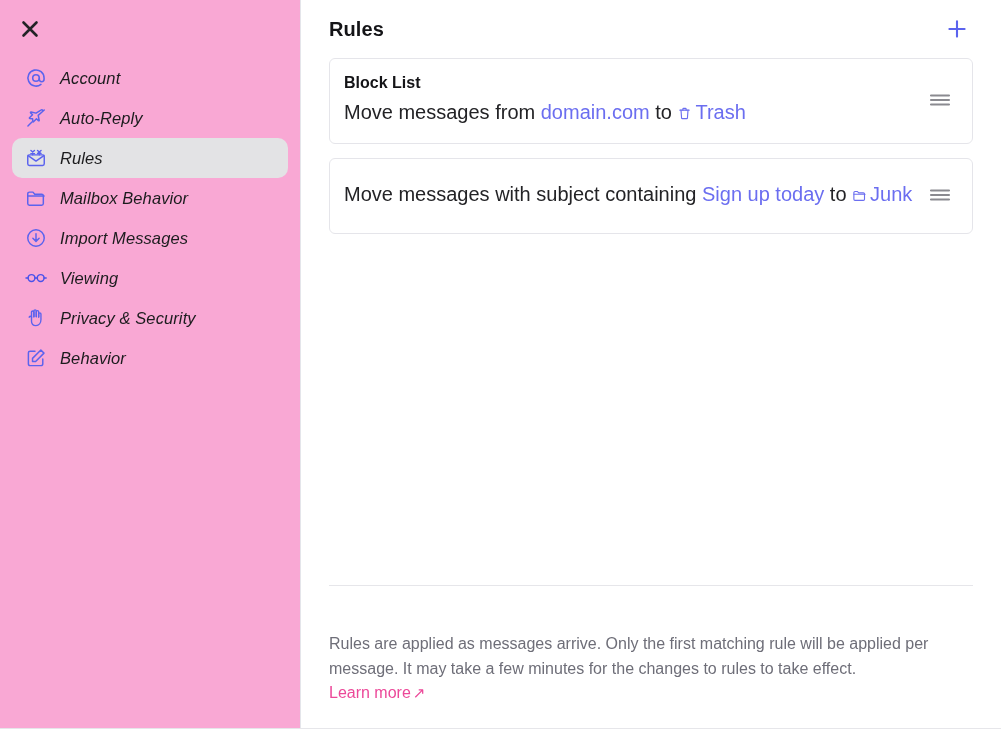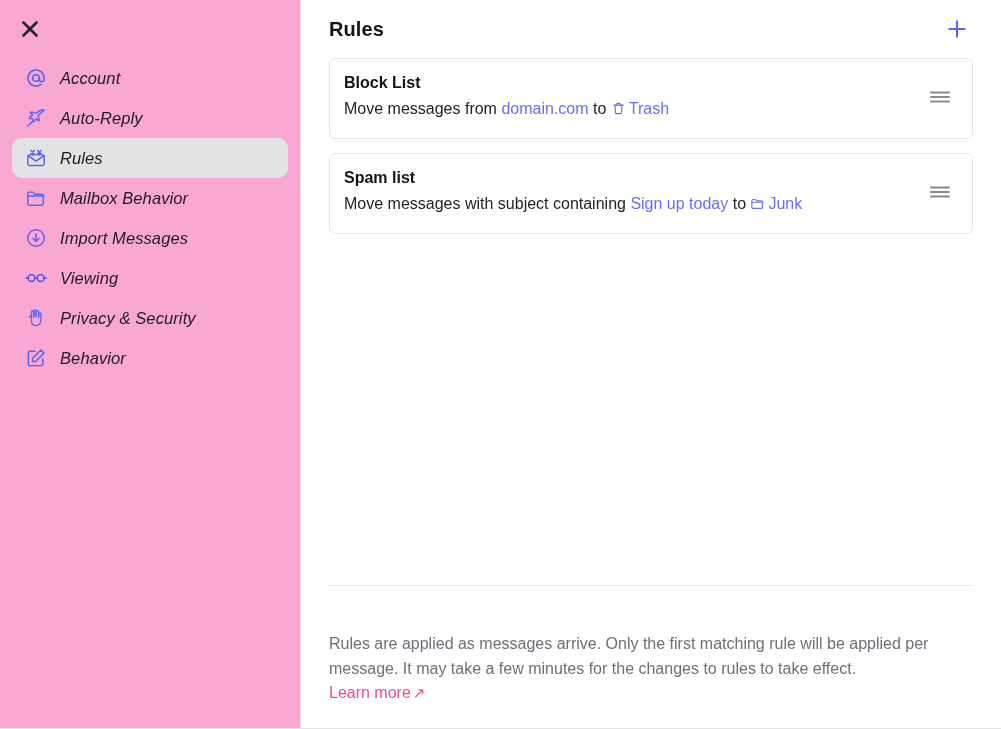--- a/index.html
+++ b/index.html
@@ -142,21 +142,21 @@
     min-width: 0;
   }
   .rule-name {
     font-size: 16px;
     font-weight: bold;
     color: #141417;
     margin-bottom: 7px;
     line-height: 1.2;
   }
   .rule-desc {
-    font-size: 16px;
+    font-size: 20px;
     color: #232326;
     line-height: 1.3;
     white-space: nowrap;
   }
   .token {
     color: #6b6ef0;
   }
   .token-ico {
     display: inline-block;
     vertical-align: -2px;
@@ -338,21 +338,20 @@
           <span>
             <svg width="24" height="18" viewBox="0 0 24 18" fill="none" stroke="#8a8a90" stroke-width="2.1" stroke-linecap="round">
               <path d="M3 4.5h18 M3 9h18 M3 13.5h18"></path>
             </svg>
           </span>
         </div>
       </div>
 
       <div class="rule-card">
         <div class="rule-body">
-          <div class="rule-name">Spam list</div>
           <div class="rule-desc">
             <span>Move messages with subject containing </span><span class="token">Sign up today</span><span> to </span><span class="token-ico"><svg width="15" height="15" viewBox="0 0 24 24" fill="none" stroke="#6b6ef0" stroke-width="1.8" stroke-linejoin="round" stroke-linecap="round">
                   <path d="M3 7.4a1.8 1.8 0 0 1 1.8-1.8h3.9l1.9 2.2h7.6a1.8 1.8 0 0 1 1.8 1.8v8.4a1.8 1.8 0 0 1-1.8 1.8H4.8A1.8 1.8 0 0 1 3 18Z"></path>
                   <path d="M3.2 9.9h17.6"></path>
                 </svg></span><span class="token">Junk</span>
           </div>
         </div>
         <div class="drag-handle">
           <span>
             <svg width="24" height="18" viewBox="0 0 24 18" fill="none" stroke="#8a8a90" stroke-width="2.1" stroke-linecap="round">

